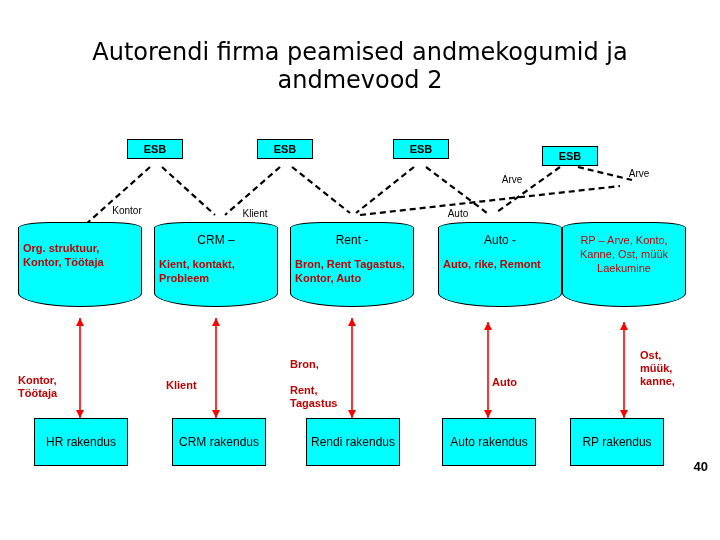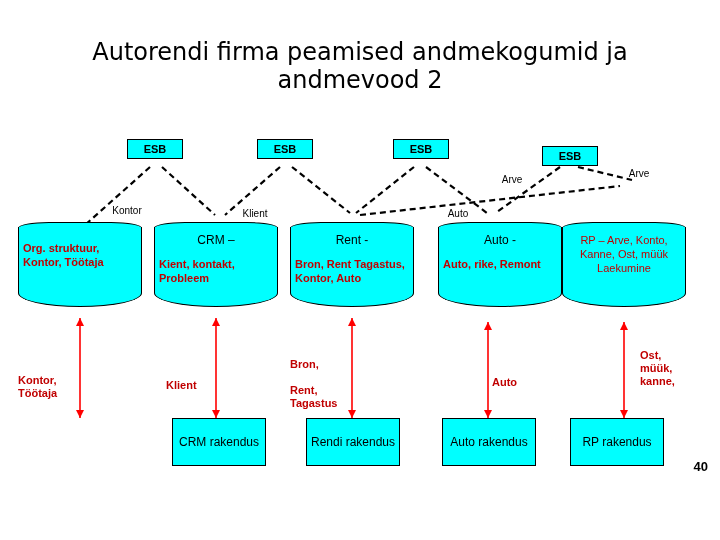--- a/index.html
+++ b/index.html
@@ -223,20 +223,21 @@
   <div class="lbl-red" style="left:166px; top:379px; width:70px; white-space:pre-line;">Klient</div>
   <div class="lbl-red" style="left:290px; top:358px; width:70px; white-space:pre-line;">Bron,
 
 Rent,
 Tagastus</div>
   <div class="lbl-red" style="left:492px; top:376px; width:60px; white-space:pre-line;">Auto</div>
   <div class="lbl-red" style="left:640px; top:349px; width:70px; white-space:pre-line;">Ost,
 müük,
 kanne,</div>
 
+  <div class="appbox" style="left:34px; top:418px;">HR rakendus</div>
   <div class="appbox" style="left:172px; top:418px;">CRM rakendus</div>
   <div class="appbox" style="left:306px; top:418px;">Rendi rakendus</div>
   <div class="appbox" style="left:442px; top:418px;">Auto rakendus</div>
   <div class="appbox" style="left:570px; top:418px;text-align:right;">RP rakendus</div>
 
   <div class="pagenum">40</div>
 
 </div>
 
 </body></html>

